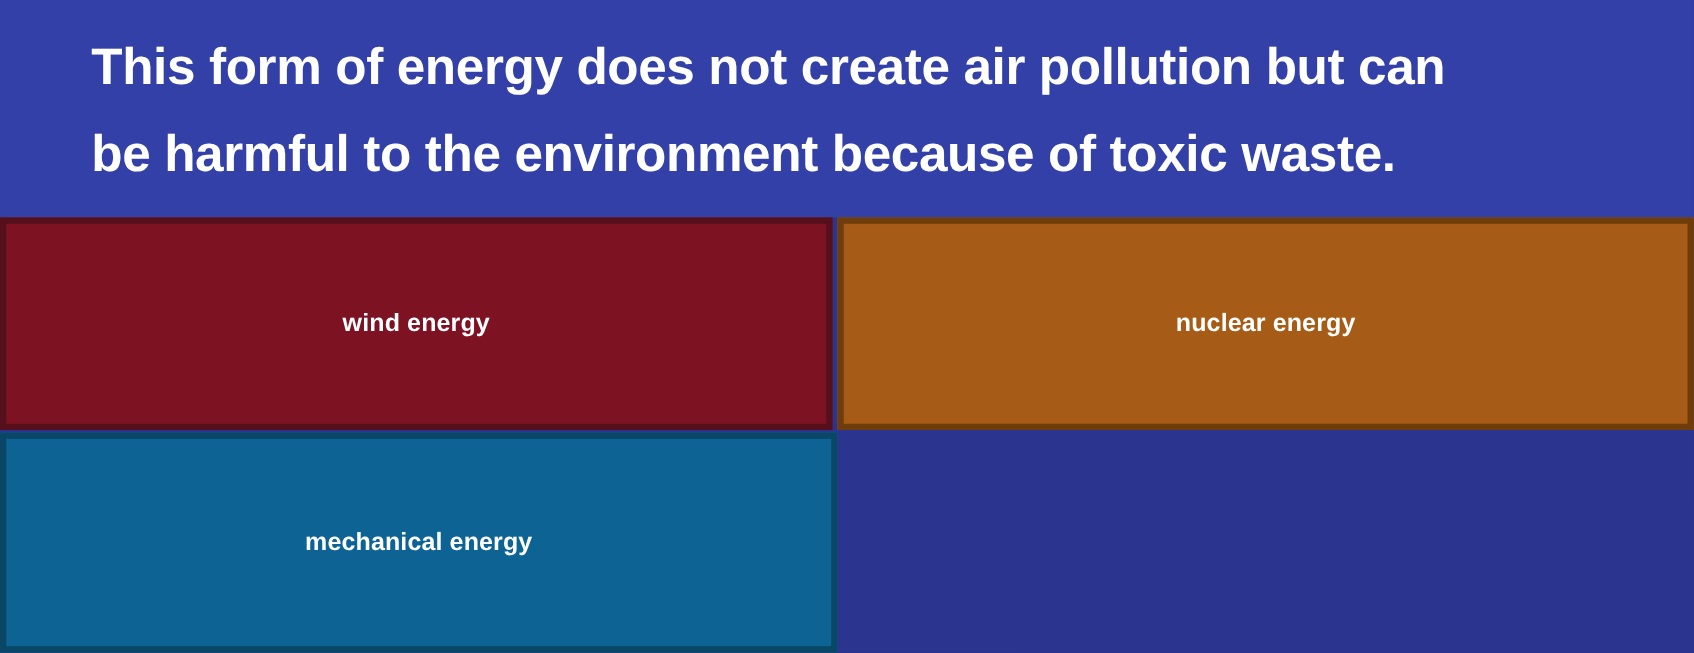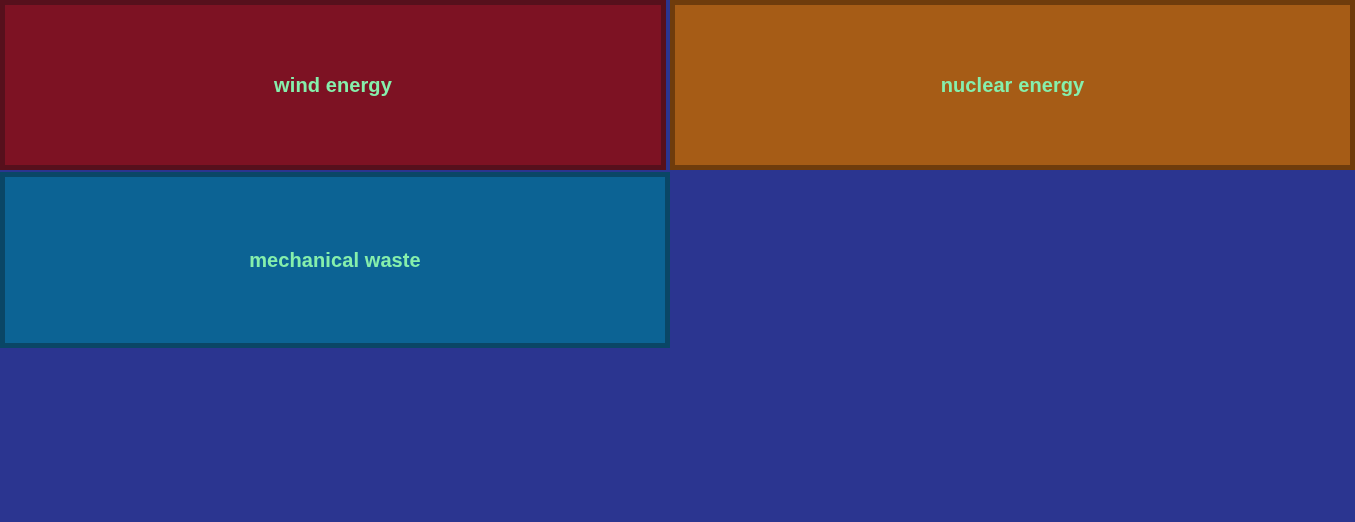--- a/index.html
+++ b/index.html
@@ -59,21 +59,21 @@
     box-sizing: border-box;
     display: flex;
     align-items: center;
     justify-content: center;
     border-style: solid;
     border-width: 5px;
     overflow: hidden;
   }
 
   .answer-tile .tile-label {
-    color: #86efac;
+    color: #ffffff;
     font-size: 20px;
     font-weight: 700;
     letter-spacing: 0.1px;
     text-align: right;
     line-height: 26px;
     user-select: none;
   }
 
   
   .tile-wind {
@@ -96,30 +96,34 @@
   }
 
   
   .row-top { margin-bottom: 2px; }
 </style>
 </head>
 <body>
 
 <div id="quiz-app">
 
+  <div class="question-header">
+    <p class="question-text">This form of energy does not create air pollution but can
+be harmful to the environment because of toxic waste.</p>
+  </div>
 
   <div class="answer-grid">
 
     <div class="answer-tile tile-wind row-top">
       <span class="tile-label">wind energy</span>
     </div>
 
     <div class="answer-tile tile-nuclear row-top">
       <span class="tile-label">nuclear energy</span>
     </div>
 
 
     <div class="answer-tile tile-mechanical">
-      <span class="tile-label">mechanical waste</span>
+      <span class="tile-label">mechanical energy</span>
     </div>
 
   </div>
 </div>
 
 </body></html>

